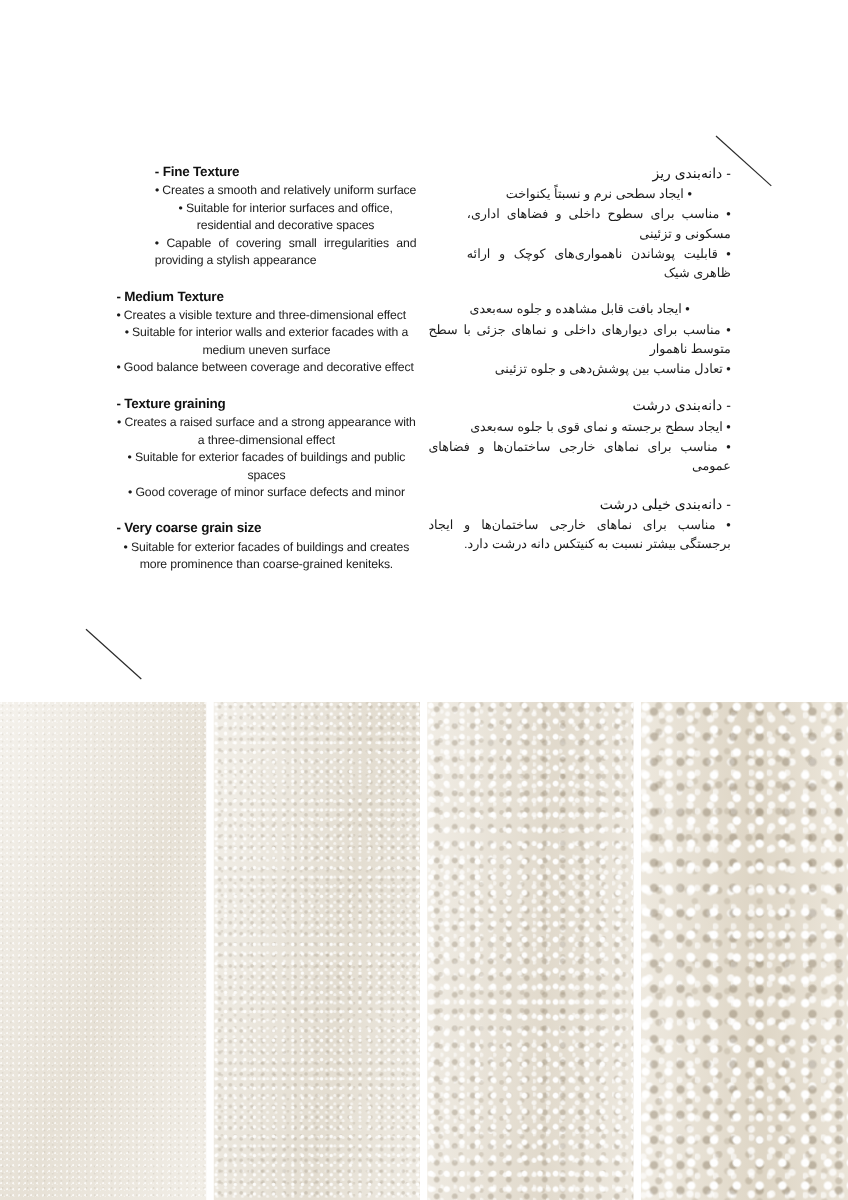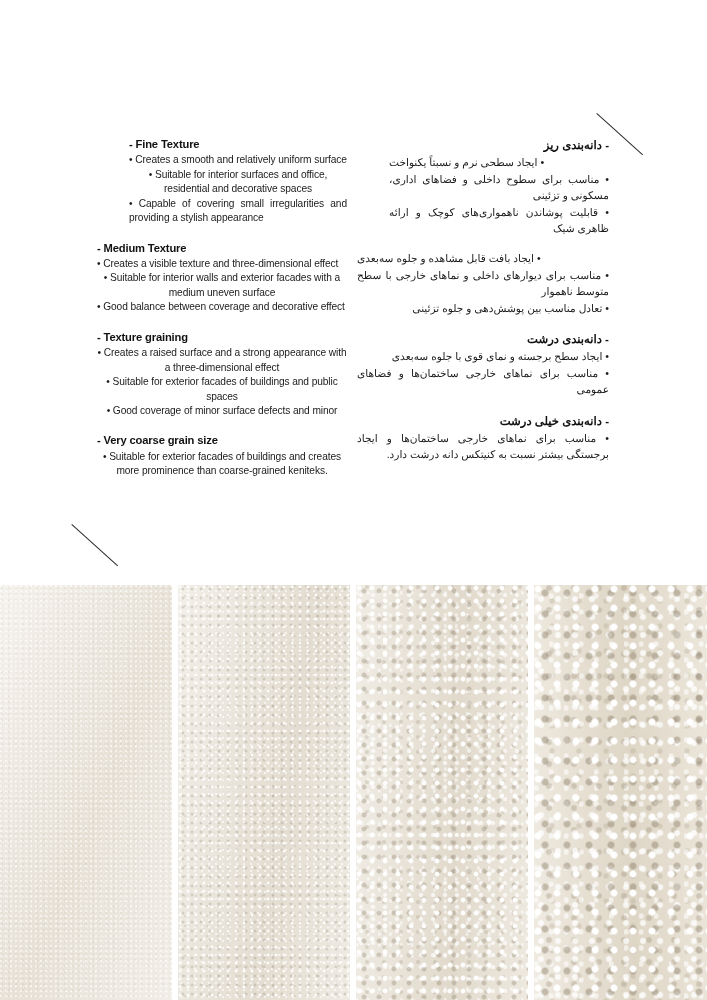--- a/index.html
+++ b/index.html
@@ -86,35 +86,35 @@
     margin-bottom: 0px;
     text-align: justify;
     text-justify: inter-word;
   }
   .col-en .bullet.nojust {
     text-align: center;
   }
 
   
   .col-fa .block-title {
-    font-weight: bold;
+    font-weight: normal;
     font-size: 11.6px;
     line-height: 1.5;
     margin-bottom: 1px;
     color: #111111;
   }
   .col-fa .bullet {
     font-size: 10.6px;
     line-height: 1.55;
     color: #1b1b1b;
     text-align: justify;
     text-justify: inter-word;
   }
   .col-fa .bullet.nojust {
-    text-align: left;
+    text-align: center;
   }
 
   
   .block-0 { margin-bottom: 14px; margin-left: 32px; }
   .block-1 { margin-bottom: 14px; }
   .block-2 { margin-bottom: 14px; }
   .block-3 { margin-bottom: 0; }
 
   
   .texture-strip {
@@ -234,21 +234,21 @@
 
     <div class="block block-0">
       <div class="block-title">- دانه‌بندی ریز</div>
       <div class="bullet nojust">• ایجاد سطحی نرم و نسبتاً یکنواخت</div>
       <div class="bullet">• مناسب برای سطوح داخلی و فضاهای اداری، مسکونی و تزئینی</div>
       <div class="bullet">• قابلیت پوشاندن ناهمواری‌های کوچک و ارائه ظاهری شیک</div>
     </div>
 
     <div class="block block-1">
       <div class="bullet nojust">• ایجاد بافت قابل مشاهده و جلوه سه‌بعدی</div>
-      <div class="bullet">• مناسب برای دیوارهای داخلی و نماهای خارجی با سطح متوسط ناهموار</div>
+      <div class="bullet">• مناسب برای دیوارهای داخلی و نماهای جزئی با سطح متوسط ناهموار</div>
       <div class="bullet">• تعادل مناسب بین پوشش‌دهی و جلوه تزئینی</div>
     </div>
 
     <div class="block block-2">
       <div class="block-title">- دانه‌بندی درشت</div>
       <div class="bullet">• ایجاد سطح برجسته و نمای قوی با جلوه سه‌بعدی</div>
       <div class="bullet">• مناسب برای نماهای خارجی ساختمان‌ها و فضاهای عمومی</div>
     </div>
 
     <div class="block block-3">

